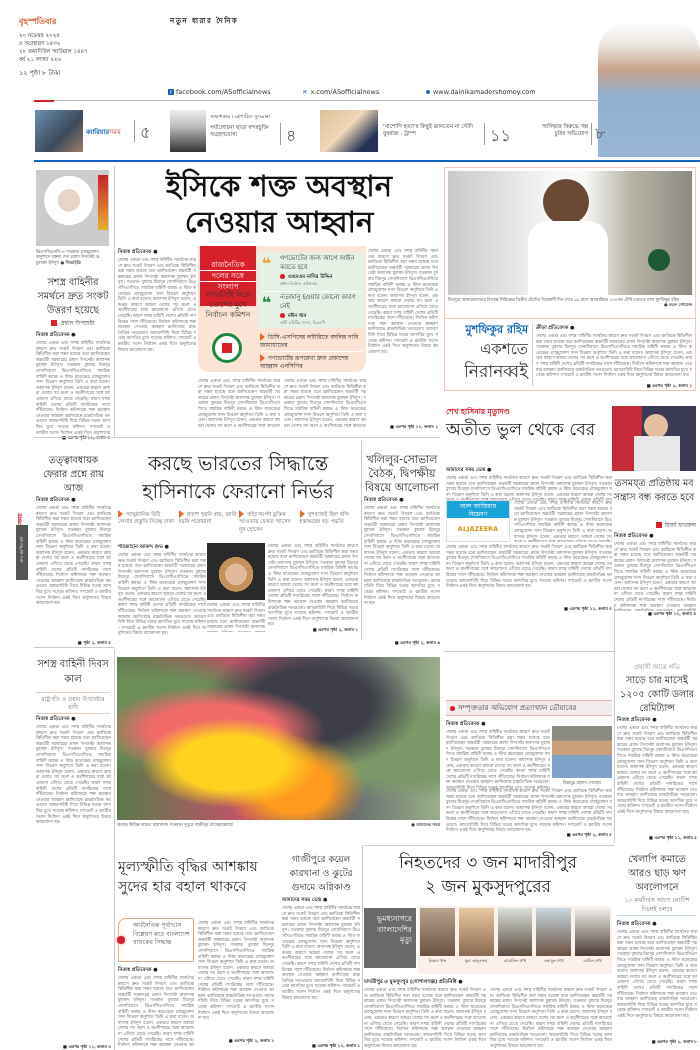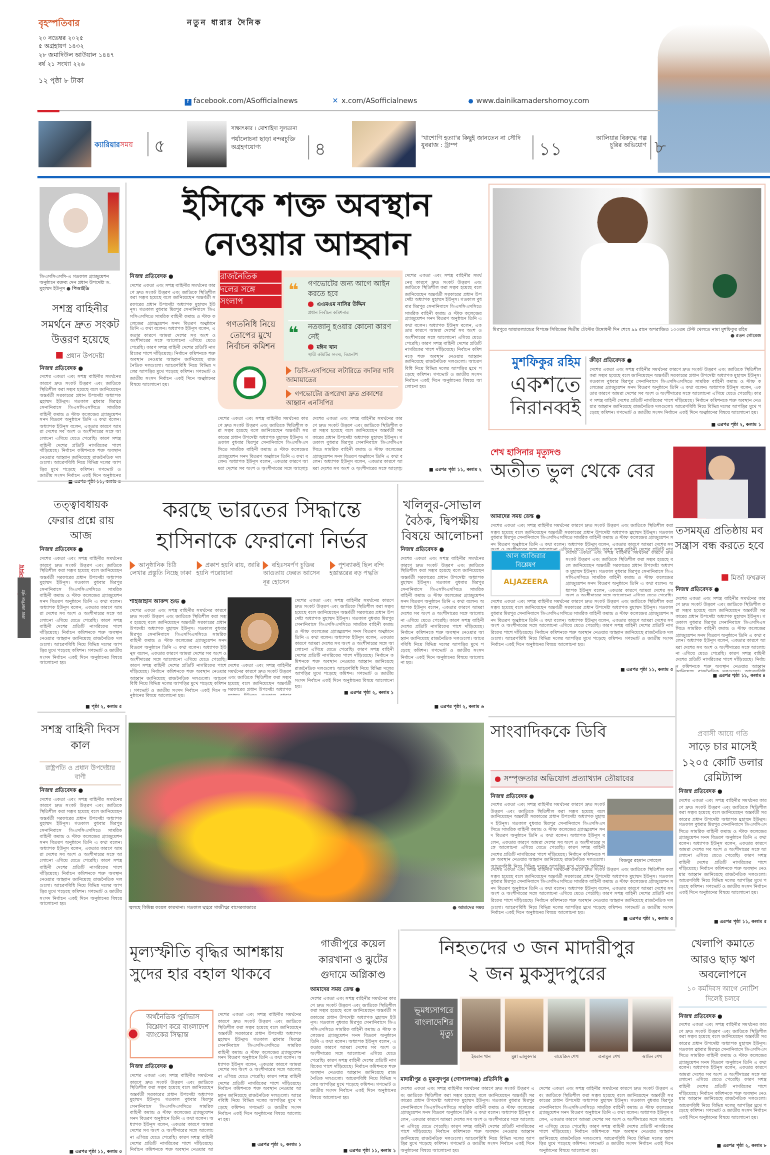--- a/index.html
+++ b/index.html
@@ -14,21 +14,21 @@
   .hr { position: absolute; height: 1px; background: #ccc; }
   .vr { position: absolute; width: 1px; background: #ccc; }
   .redsq { display:inline-block; width:6px; height:6px; background:#d6202a; margin-right:3px; vertical-align:middle; }
   .pill { display:inline-block; width:5px; height:5px; border-radius:50%; background:#d6202a; margin-right:3px; vertical-align:middle; }
   .tri { display:inline-block; width:0; height:0; border-top:4px solid transparent; border-bottom:4px solid transparent; border-left:5px solid #e8692a; margin-right:3px; vertical-align:middle; }
 </style>
 </head>
 <body>
 
 <div class="abs" style="left:0;top:0;width:700px;height:100px;">
-  <div class="abs" style="left:35px;top:15px;">
+  <div class="abs" style="left:19px;top:15px;">
     <div style="color:#d2562a;font-size:8px;font-weight:bold;margin-bottom:3px;">বৃহস্পতিবার</div>
     <div style="font-size:5.5px;line-height:8px;">২০ নভেম্বর ২০২৫</div>
     <div style="font-size:5.5px;line-height:8px;">৫ অগ্রহায়ণ ১৪৩২</div>
     <div style="font-size:5.5px;line-height:8px;">২৮ জমাদিউল আউয়াল ১৪৪৭</div>
     <div style="font-size:5.5px;line-height:8px;">বর্ষ ২১ সংখ্যা ২২৬</div>
     <div style="font-size:6.5px;margin-top:5px;">১২ পৃষ্ঠা ৮ টাকা</div>
   </div>
 
   <div class="abs" style="left:170px;top:15px;font-size:7px;letter-spacing:1.5px;font-weight:bold;">নতুন ধারার দৈনিক</div>
 
@@ -98,21 +98,21 @@
   <div>ইসিকে শক্ত অবস্থান</div>
   <div>নেওয়ার আহ্বান</div>
 </div>
 
 <div class="abs" style="left:118px;top:248px;width:78px;">
   <div class="byline">নিজস্ব প্রতিবেদক ●</div>
   <div class="body-text" style="height:118px;">দেশের একতা এবং সশস্ত্র বাহিনীর সমর্থনের কারণে দ্রুত সংকট উত্তরণ এবং জাতিকে স্থিতিশীল করা সম্ভব হয়েছে বলে জানিয়েছেন অন্তর্বর্তী সরকারের প্রধান উপদেষ্টা অধ্যাপক মুহাম্মদ ইউনূস। গতকাল বুধবার মিরপুর সেনানিবাসে ডিএসসিএসসিতে সামরিক বাহিনী কমান্ড ও স্টাফ কলেজের গ্র্যাজুয়েশন সনদ বিতরণ অনুষ্ঠানে তিনি এ কথা বলেন। অধ্যাপক ইউনূস বলেন, একতার কারণে আমরা দেশের সব অংশ ও অংশীদারের সঙ্গে আলোচনা এগিয়ে যেতে পেরেছি। কারণ সশস্ত্র বাহিনী দেশের প্রতিটি নাগরিকের পাশে দাঁড়িয়েছে। নির্বাচন কমিশনকে শক্ত অবস্থান নেওয়ার আহ্বান জানিয়েছে রাজনৈতিক দলগুলো। আচরণবিধি নিয়ে বিভিন্ন দলের আপত্তির মুখে পড়েছে কমিশন। গণভোট ও জাতীয় সংসদ নির্বাচন একই দিনে অনুষ্ঠানের বিষয়ে আলোচনা হয়।</div>
 </div>
 
 <div class="abs" style="left:198px;top:246px;width:168px;height:126px;background:#fbe3d5;border-radius:0 0 10px 10px;"></div>
-<div class="abs" style="left:200px;top:246px;width:56px;background:#d6202a;color:#fff;font-size:7.5px;line-height:10px;padding:1px 0;">
+<div class="abs" style="left:200px;top:246px;width:56px;background:#d6202a;color:#fff;font-size:7.5px;text-align:center;line-height:10px;padding:14px 0;">
   <div style="border-bottom:1px solid #fff;">রাজনৈতিক</div>
   <div style="border-bottom:1px solid #fff;">দলের সঙ্গে</div>
   <div>সংলাপ</div>
 </div>
 <div class="abs serif" style="left:200px;top:290px;width:56px;font-size:7.5px;line-height:10px;text-align:center;color:#333;">গণতনিধি নিয়ে তোপের মুখে নির্বাচন কমিশন</div>
 <div class="abs" style="left:212px;top:333px;width:30px;height:30px;border-radius:50%;border:3px solid #1a8a3c;background:#fff;">
   <div style="position:absolute;left:7px;top:7px;width:10px;height:10px;background:#d6202a;"></div>
 </div>
 
 <div class="abs" style="left:258px;top:252px;width:106px;height:76px;background:#e6f1e6;"></div>
@@ -147,21 +147,21 @@
   <div style="position:absolute;left:95px;top:8px;width:46px;height:46px;border-radius:50%;background:#6b4a35;"></div>
   <div style="position:absolute;left:80px;top:50px;width:80px;height:74px;background:#fff;border-radius:20px 20px 0 0;"></div>
   <div style="position:absolute;right:22px;top:78px;width:22px;height:22px;border-radius:50%;background:#1e5a36;"></div>
 </div>
 <div class="abs caption" style="left:448px;top:297px;width:244px;">
   <span>মিরপুরে আয়ারল্যান্ডের বিপক্ষে সিরিজের দ্বিতীয় টেস্টের উদ্বোধনী দিন শেষে ৯৯ রানে অপরাজিত ১০০তম টেস্ট খেলতে নামা মুশফিকুর রহিম</span>
   <span style="float:right;font-weight:bold;">● রতন গোমেজ</span>
 </div>
 <div class="abs" style="left:448px;top:322px;width:80px;text-align:right;">
   <div style="color:#1565c0;font-size:11px;font-weight:bold;line-height:16px;">মুশফিকুর রহিম</div>
-  <div class="serif" style="font-size:20px;line-height:22px;color:#333;">একশতে</div>
+  <div class="serif" style="font-size:15px;line-height:22px;color:#333;">একশতে</div>
   <div class="serif" style="font-size:17px;line-height:22px;color:#333;">নিরানব্বই</div>
 </div>
 <div class="vr" style="left:532px;top:324px;height:62px;"></div>
 <div class="abs" style="left:536px;top:324px;width:156px;">
   <div class="byline">ক্রীড়া প্রতিবেদক ●</div>
   <div class="body-text" style="height:50px;">দেশের একতা এবং সশস্ত্র বাহিনীর সমর্থনের কারণে দ্রুত সংকট উত্তরণ এবং জাতিকে স্থিতিশীল করা সম্ভব হয়েছে বলে জানিয়েছেন অন্তর্বর্তী সরকারের প্রধান উপদেষ্টা অধ্যাপক মুহাম্মদ ইউনূস। গতকাল বুধবার মিরপুর সেনানিবাসে ডিএসসিএসসিতে সামরিক বাহিনী কমান্ড ও স্টাফ কলেজের গ্র্যাজুয়েশন সনদ বিতরণ অনুষ্ঠানে তিনি এ কথা বলেন। অধ্যাপক ইউনূস বলেন, একতার কারণে আমরা দেশের সব অংশ ও অংশীদারের সঙ্গে আলোচনা এগিয়ে যেতে পেরেছি। কারণ সশস্ত্র বাহিনী দেশের প্রতিটি নাগরিকের পাশে দাঁড়িয়েছে। নির্বাচন কমিশনকে শক্ত অবস্থান নেওয়ার আহ্বান জানিয়েছে রাজনৈতিক দলগুলো। আচরণবিধি নিয়ে বিভিন্ন দলের আপত্তির মুখে পড়েছে কমিশন। গণভোট ও জাতীয় সংসদ নির্বাচন একই দিনে অনুষ্ঠানের বিষয়ে আলোচনা হয়।</div>
   <div class="cont">■ এরপর পৃষ্ঠা ২, কলাম ১</div>
 </div>
 <div class="abs" style="left:444px;top:319px;width:252px;height:72px;border:1px solid #f0c8b8;border-top:none;"></div>
 
@@ -264,21 +264,20 @@
   radial-gradient(ellipse at 10% 35%,#6c8c58 0 25%,transparent 40%),
   radial-gradient(ellipse at 90% 55%,#7a9868 0 25%,transparent 42%),
   linear-gradient(90deg,#5a7a4a,#c4526a 40%,#5a5a66 65%,#9ab08a);"></div>
 <div class="abs caption" style="left:117px;top:822px;width:323px;">
   <span>জ্বলছে কিমিক্স কয়েল কারখানা। গতকাল দুপুরে গাজীপুর বাসেরবাজারে</span>
   <span style="float:right;font-weight:bold;">● আমাদের সময়</span>
 </div>
 
 <div class="hr" style="left:444px;top:651px;width:170px;"></div>
 <div class="abs serif" style="left:446px;top:655px;width:170px;font-size:15px;line-height:21px;color:#222;">
-  <div>সাংবাদিককে ডিবি</div>
 </div>
 <div class="abs" style="left:446px;top:700px;width:166px;height:16px;background:#f3eded;border-top:1px solid #f0b0b0;border-bottom:1px solid #f0b0b0;font-size:7px;line-height:14px;padding-left:4px;color:#333;">
   <span class="pill"></span><span>সম্পৃক্ততার অভিযোগ প্রত্যাখ্যান তৌয়াবের</span>
 </div>
 <div class="abs" style="left:446px;top:720px;width:104px;">
   <div class="byline">নিজস্ব প্রতিবেদক ●</div>
   <div class="body-text" style="height:62px;">দেশের একতা এবং সশস্ত্র বাহিনীর সমর্থনের কারণে দ্রুত সংকট উত্তরণ এবং জাতিকে স্থিতিশীল করা সম্ভব হয়েছে বলে জানিয়েছেন অন্তর্বর্তী সরকারের প্রধান উপদেষ্টা অধ্যাপক মুহাম্মদ ইউনূস। গতকাল বুধবার মিরপুর সেনানিবাসে ডিএসসিএসসিতে সামরিক বাহিনী কমান্ড ও স্টাফ কলেজের গ্র্যাজুয়েশন সনদ বিতরণ অনুষ্ঠানে তিনি এ কথা বলেন। অধ্যাপক ইউনূস বলেন, একতার কারণে আমরা দেশের সব অংশ ও অংশীদারের সঙ্গে আলোচনা এগিয়ে যেতে পেরেছি। কারণ সশস্ত্র বাহিনী দেশের প্রতিটি নাগরিকের পাশে দাঁড়িয়েছে। নির্বাচন কমিশনকে শক্ত অবস্থান নেওয়ার আহ্বান জানিয়েছে রাজনৈতিক দলগুলো। আচরণবিধি নিয়ে বিভিন্ন দলের আপত্তির মুখে পড়েছে কমিশন। গণভোট ও জাতীয় সংসদ নির্বাচন একই দিনে অনুষ্ঠানের বিষয়ে আলোচনা হয়।</div>
 </div>
 <div class="abs photo" style="left:552px;top:720px;width:60px;height:58px;background:linear-gradient(180deg,#fff 0 10%,#8a8a80 11% 35%,#c9a07a 36% 60%,#7ea2c8 61% 100%);"></div>
 <div class="abs caption" style="left:552px;top:780px;width:60px;text-align:center;">বিজয়ুর রহমান সোহেল</div>

